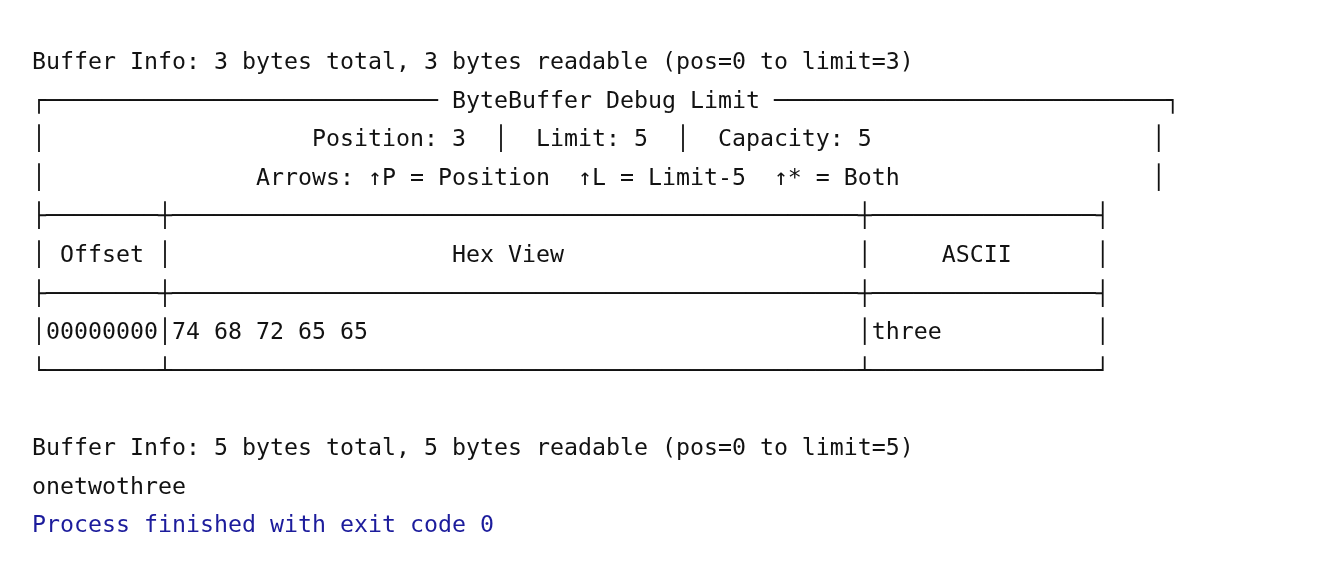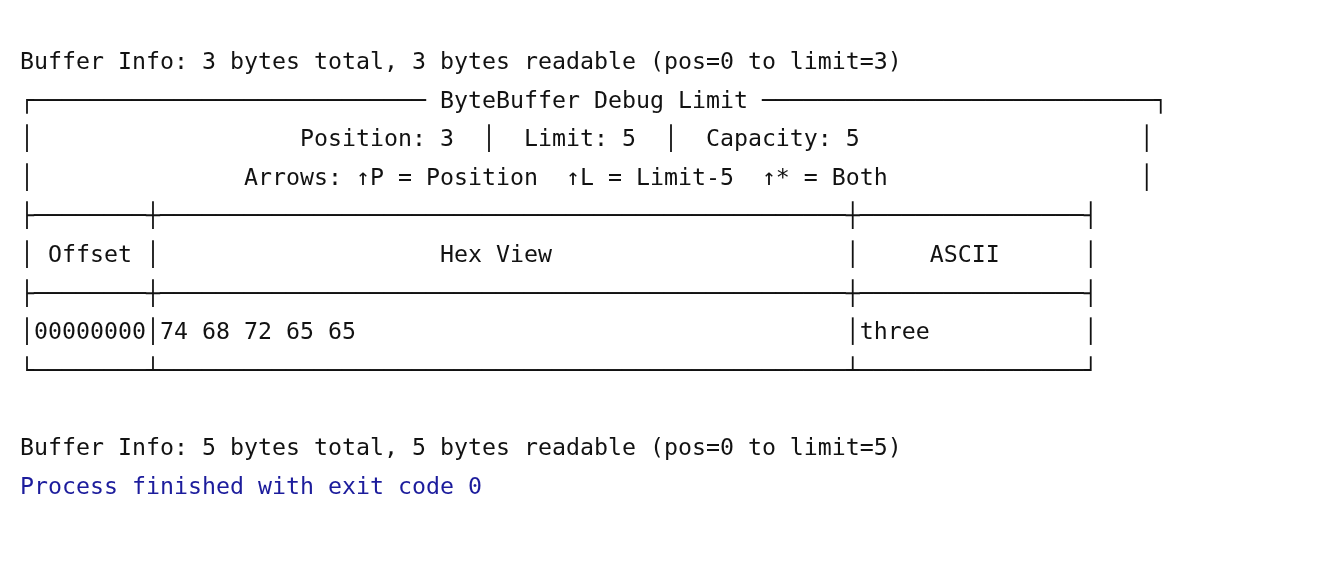--- a/index.html
+++ b/index.html
@@ -6,21 +6,21 @@
     margin: 0;
     padding: 0;
     background: var(--background, #ffffff);
   }
   .console {
     position: relative;
     width: 1236px;
     height: 577px;
     box-sizing: border-box;
     overflow: hidden;
-    padding: 42px 0 0 20px;
+    padding: 42px 0 0 32px;
     background: var(--background, #ffffff);
     font-family: "DejaVu Sans Mono", "Liberation Mono", monospace;
     font-size: 23.25px;
     line-height: 38.6px;
     font-weight: 400;
     color: var(--text, #121212);
     font-variant-ligatures: none;
     letter-spacing: 0;
   }
   .ln {
@@ -39,14 +39,15 @@
   <div class="ln">┌──────────────────────────── ByteBuffer Debug Limit ────────────────────────────┐</div>
   <div class="ln">│                   Position: 3  │  Limit: 5  │  Capacity: 5                    │</div>
   <div class="ln">│               Arrows: ↑P = Position  ↑L = Limit-5  ↑* = Both                  │</div>
   <div class="ln">├────────┼─────────────────────────────────────────────────┼────────────────┤</div>
   <div class="ln">│ Offset │                    Hex View                     │     ASCII      │</div>
   <div class="ln">├────────┼─────────────────────────────────────────────────┼────────────────┤</div>
   <div class="ln">│00000000│74 68 72 65 65                                   │three           │</div>
   <div class="ln">└────────┴─────────────────────────────────────────────────┴────────────────┘</div>
   <div class="ln"></div>
   <div class="ln">Buffer Info: 5 bytes total, 5 bytes readable (pos=0 to limit=5)</div>
+  <div class="ln">onetwothree</div>
   <div class="ln system">Process finished with exit code 0</div>
 </div>
 
 </body></html>

